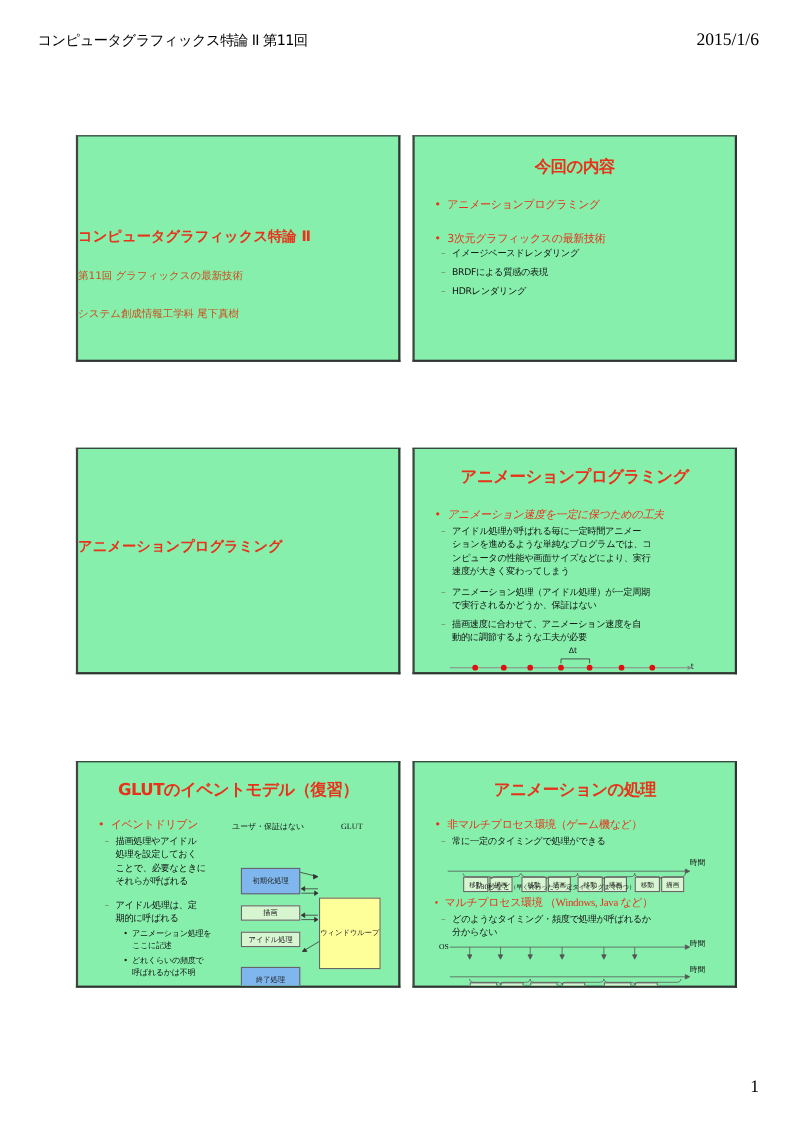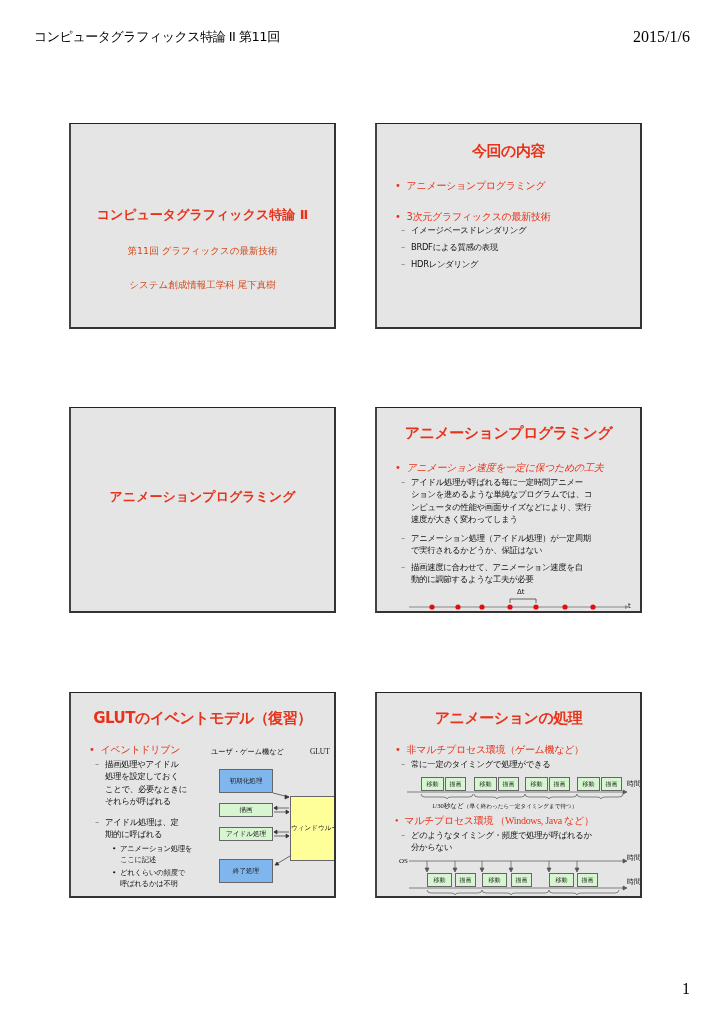--- a/index.html
+++ b/index.html
@@ -1,35 +1,35 @@
 <!DOCTYPE html>
 <html><head>
 <meta charset="utf-8">
 <style>
   html, body { margin:0; padding:0; background:#ffffff; }
   body { width:724px; height:1024px; position:relative; overflow:hidden;
          font-family:"DejaVu Sans", sans-serif; color:#000; }
   .hdr-title { position:absolute; left:34px; top:28px; font-size:13px; letter-spacing:-0.5px; }
   .hdr-date { position:absolute; right:34px; top:28px; font-size:16px; font-family:"Liberation Serif", serif; }
   .page-num { position:absolute; right:34px; top:980px; font-size:16px; font-family:"Liberation Serif", serif; }
-  .slide { position:absolute; width:267px; height:206px; border:1px solid #222;
+  .slide { position:absolute; width:295px; height:206px; border:1px solid #222;
            border-left:2px solid #444; border-bottom:2px solid #333; border-right:2px solid #333;
-           background:#e5e5e5; box-sizing:border-box; overflow:hidden; }
+           background:#86efac; box-sizing:border-box; overflow:hidden; }
   .red { color:#e8321a; }
-  .center-title { position:absolute; left:0; right:0; text-align:center; font-weight:bold; }
+  .center-title { position:absolute; left:0; right:0; text-align:left; font-weight:bold; }
   .s-title { position:absolute; left:0; right:0; top:14px; text-align:center; font-size:15px;
              font-weight:bold; color:#e8321a; letter-spacing:-0.5px; }
   .b1 { position:absolute; left:18px; font-size:10px; color:#e8321a; white-space:nowrap; letter-spacing:-0.3px; }
   .b1::before { content:"•"; margin-right:6px; }
   .b2 { position:absolute; left:34px; font-size:8.4px; color:#111; line-height:12.4px; letter-spacing:-0.3px; }
   .b2 .dash { color:#777; position:absolute; left:-10px; }
   .b3 { position:absolute; font-size:7.4px; color:#111; line-height:10.5px; letter-spacing:-0.3px; }
   .b3 .dot { position:absolute; left:-8px; }
   .box { position:absolute; border:1px solid #666; box-sizing:border-box; font-size:6.6px;
-         display:flex; align-items:center; justify-content:center; color:#222; white-space:nowrap; }
+         display:flex; align-items:center; justify-content:center; color:#222; white-space:nowrap;margin-top:20px; }
   .blue { background:#7fb6ee; }
   .green { background:#d6f5d0; }
   .yellow { background:#ffff99; }
   .label-small { position:absolute; font-size:7.6px; color:#111; white-space:nowrap; }
   .serif { font-family:"Liberation Serif", serif; }
   svg { position:absolute; overflow:visible; }
 </style>
 </head>
 <body>
 
@@ -109,21 +109,21 @@
   <div class="b3" style="left:49px; top:151px;">
     <span class="dot">•</span>
     <div>アニメーション処理を</div>
     <div>ここに記述</div>
   </div>
   <div class="b3" style="left:49px; top:175px;">
     <span class="dot">•</span>
     <div>どれくらいの頻度で</div>
     <div>呼ばれるかは不明</div>
   </div>
-  <div class="label-small" style="left:140px; top:54px; font-size:7.2px;">ユーザ・ゲーム機など</div>
+  <div class="label-small" style="left:140px; top:54px; font-size:7.2px;">ユーザ・保証はない</div>
   <div class="label-small serif" style="left:239px; top:54px; font-size:7.4px;">GLUT</div>
   <div class="box blue" style="left:148px; top:76px; width:54px; height:24px;">初期化処理</div>
   <div class="box green" style="left:148px; top:110px; width:54px; height:14px;">描画</div>
   <div class="box green" style="left:148px; top:134px; width:54px; height:14px;">アイドル処理</div>
   <div class="box blue" style="left:148px; top:166px; width:54px; height:24px;">終了処理</div>
   <div class="box yellow" style="left:219px; top:103px; width:56px; height:65px;">ウィンドウループ</div>
   <svg width="276" height="206" style="left:0; top:0;">
     <g stroke="#333" stroke-width="0.7" fill="#333">
       <line x1="202" y1="100" x2="218" y2="104"></line>
         <polygon points="218,104 214,102 214,106"></polygon>

